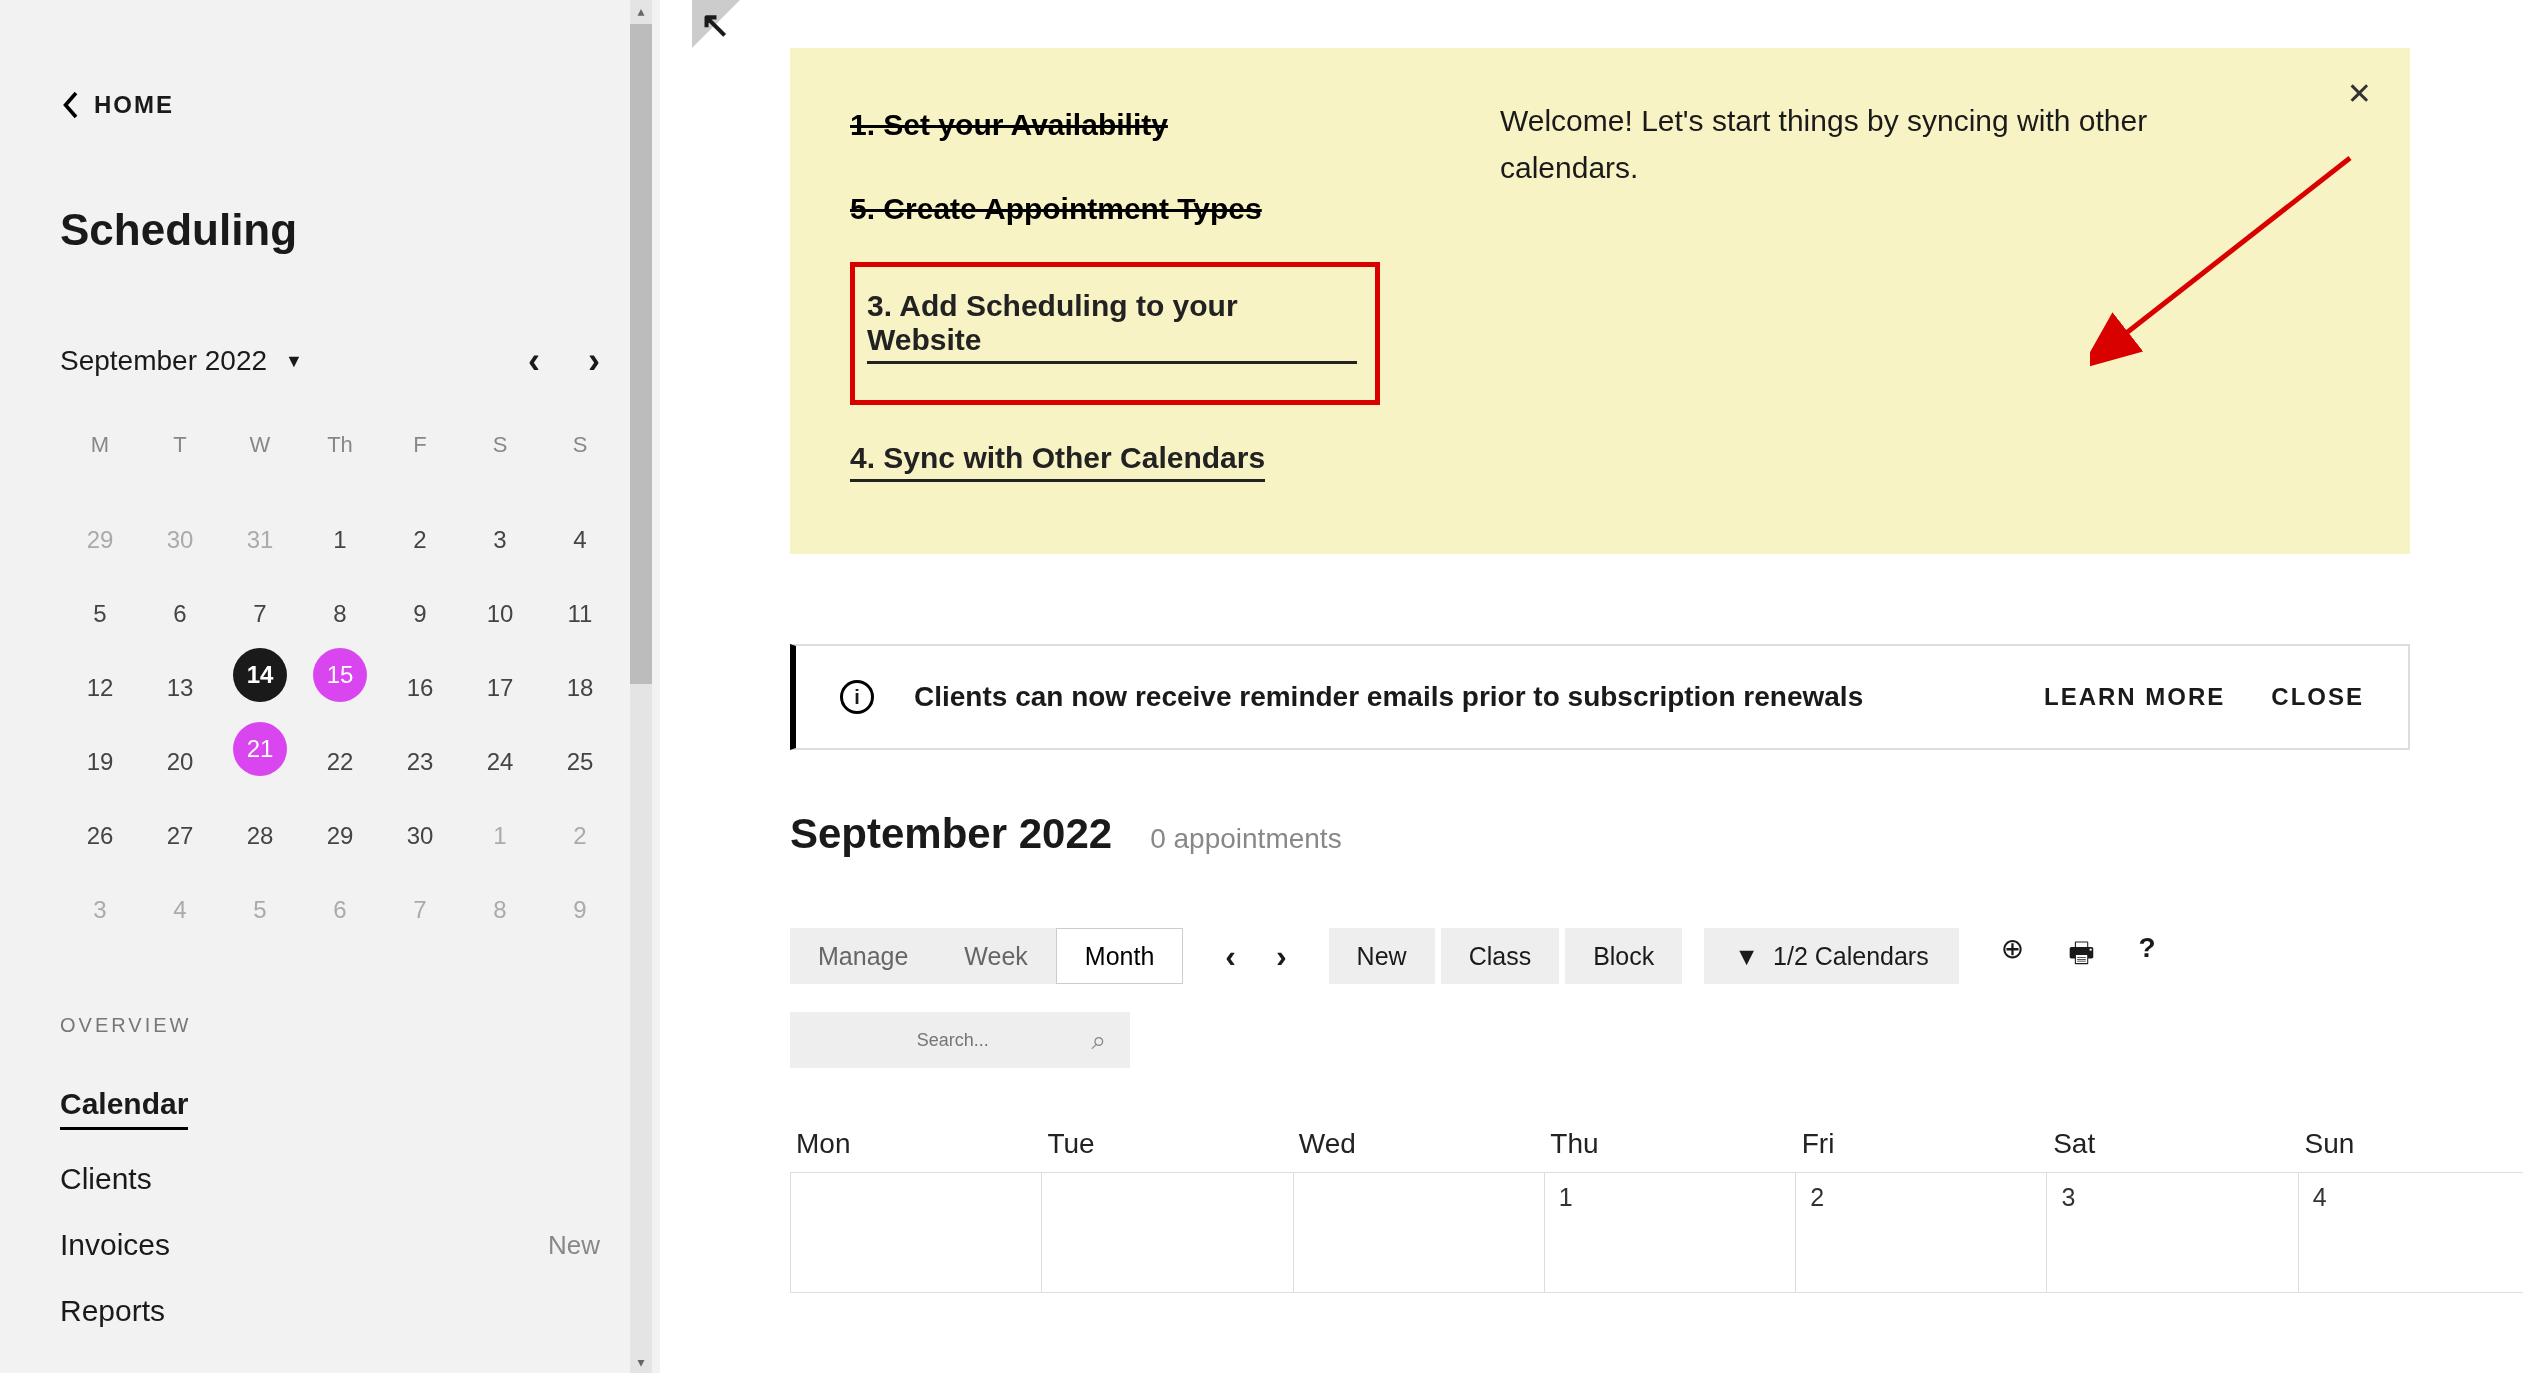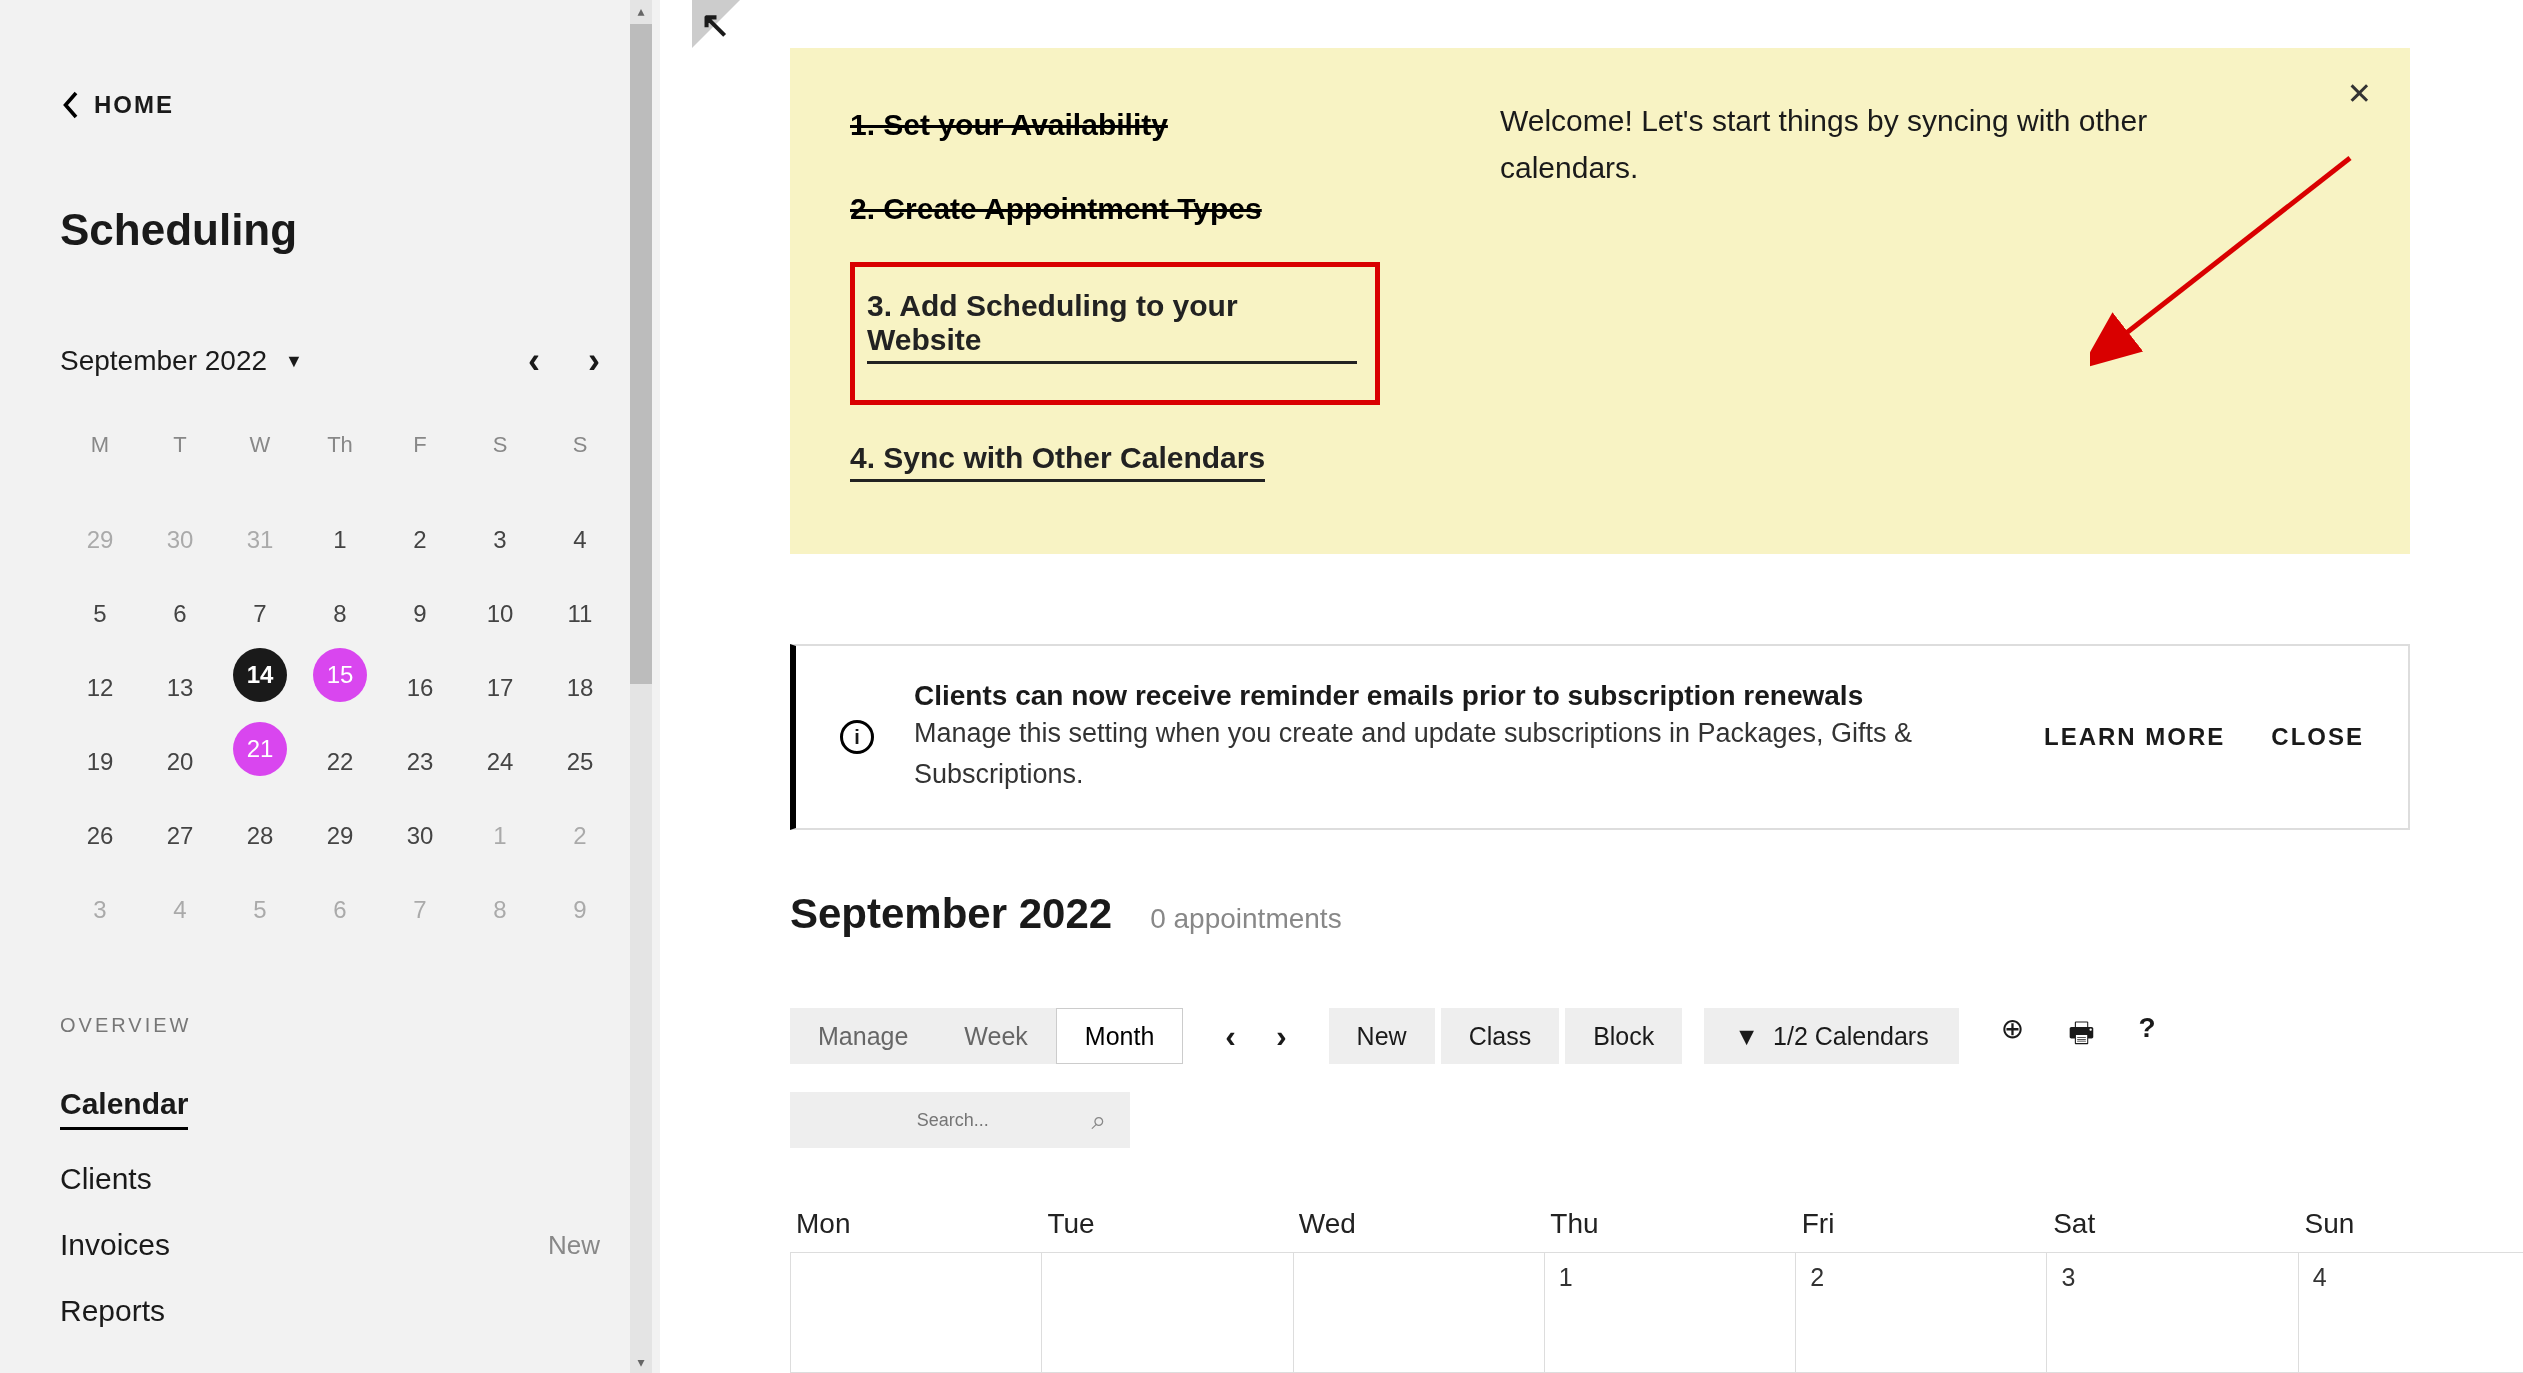--- a/index.html
+++ b/index.html
@@ -537,41 +537,40 @@
 
 <div class="corner-handle"></div>
 <div class="corner-arrow">↖</div>
 
 <div class="main">
 
   <div class="banner">
     <span class="banner-close">✕</span>
     <div class="steps" id="steps">
         <div class="step-wrap"><span class="step done">1. Set your Availability</span></div>
-        <div class="step-wrap"><span class="step done">2. Create Appointment Types</span></div>
+        <div class="step-wrap"><span class="step done">5. Create Appointment Types</span></div>
         <div class="step-wrap"><span class="step-highlight"><span class="step link">3. Add Scheduling to your Website</span></span></div>
         <div class="step-wrap"><span class="step link">4. Sync with Other Calendars</span></div>
       </div>
     <div class="banner-msg">Welcome! Let's start things by syncing with other calendars.</div>
   </div>
 
   <svg class="red-arrow" width="300" height="220">
     <defs>
         <marker id="ah" markerWidth="12" markerHeight="12" refX="2" refY="5" orient="auto">
       <path d="M0,0 L0,10 L12,5 z" fill="#d90000"></path>
         </marker>
       </defs>
     <line x1="260" y1="10" x2="30" y2="190" stroke="#d90000" stroke-width="5" marker-end="url(#ah)"></line>
   </svg>
 
   <div class="notice">
     <div class="info-icon">i</div>
     <div class="notice-body">
       <div class="notice-title">Clients can now receive reminder emails prior to subscription renewals</div>
-      <div class="notice-text">Manage this setting when you create and update subscriptions in Packages, Gifts &amp; Subscriptions.</div>
     </div>
     <div class="notice-actions">
       <span>LEARN MORE</span>
       <span>CLOSE</span>
     </div>
   </div>
 
   <div class="cal-heading">
     <h2>September 2022</h2>
     <span class="count">0 appointments</span>

